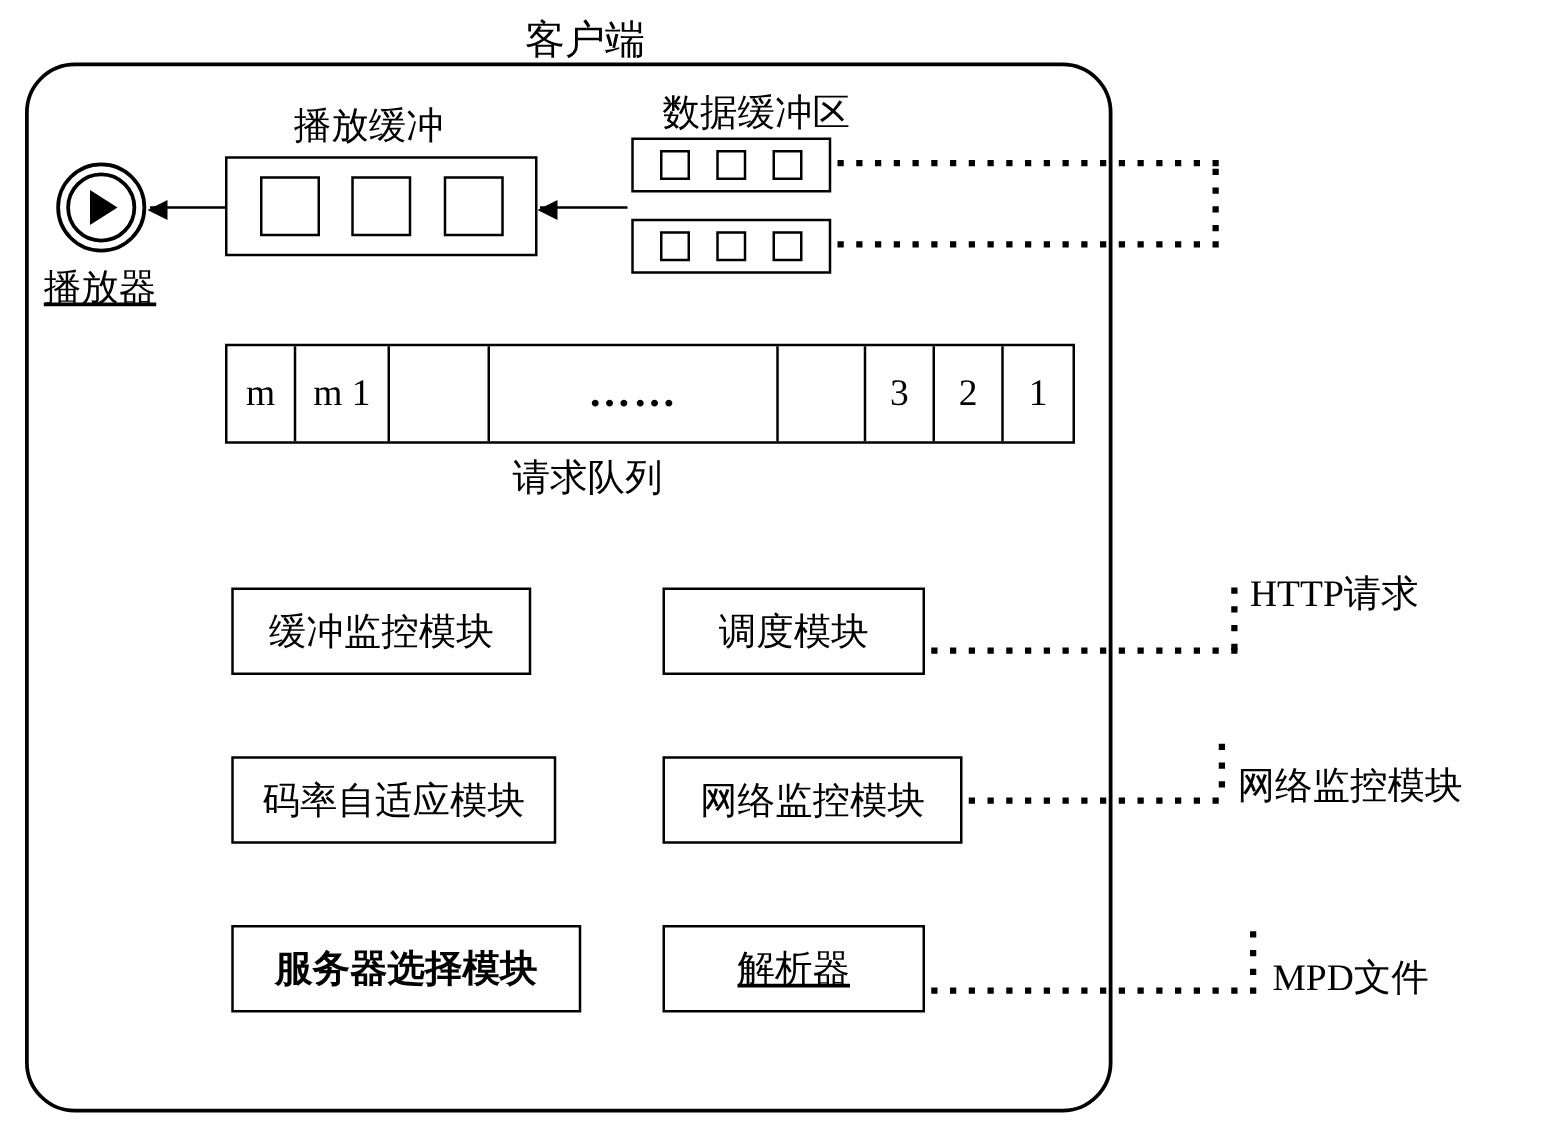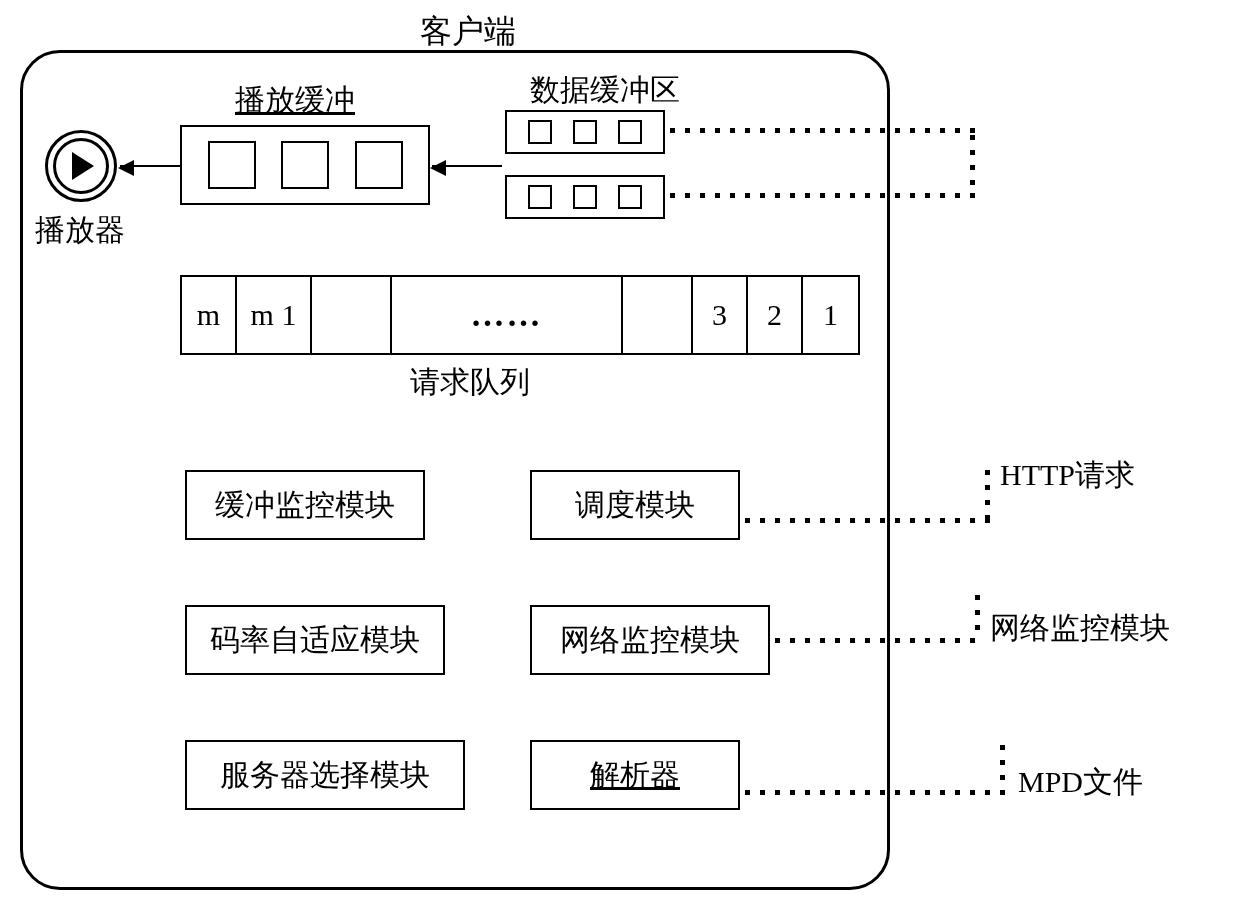--- a/index.html
+++ b/index.html
@@ -124,25 +124,25 @@
 
   <div class="abs label title" style="left:420px; top:10px;">客户端</div>
 
   <div class="abs client-box"></div>
 
   <div class="abs player-icon">
     <div class="player-inner">
       <div class="play-tri"></div>
     </div>
   </div>
-  <div class="abs label" style="left:35px; top:210px;">播放器</div>
+  <div class="abs label" style="left:35px; top:210px;text-decoration:underline;">播放器</div>
 
   <div class="arrow" style="left:120px; top:165px; width:60px;"></div>
 
-  <div class="abs label" style="left:235px; top:80px;text-decoration:underline;">播放缓冲</div>
+  <div class="abs label" style="left:235px; top:80px;">播放缓冲</div>
   <div class="abs buffer-box" style="left:180px; top:125px; width:250px; height:80px;">
     <div class="buffer-slot" style="width:48px;height:48px;"></div>
     <div class="buffer-slot" style="width:48px;height:48px;"></div>
     <div class="buffer-slot" style="width:48px;height:48px;"></div>
   </div>
 
   <div class="arrow" style="left:432px; top:165px; width:70px;"></div>
 
   <div class="abs label" style="left:530px; top:70px;text-align:center;">数据缓冲区</div>
 
@@ -272,21 +272,21 @@
       <div class="dot"></div>
       <div class="dot"></div>
   </div>
   <div class="vdots" style="left:975px; top:595px;">
     <div class="dot"></div>
       <div class="dot"></div>
       <div class="dot"></div>
   </div>
   <div class="abs label" style="left:990px; top:608px;">网络监控模块</div>
 
-  <div class="abs module" style="left:185px; top:740px; width:280px; height:70px;">服务器选择模块</div>
+  <div class="abs module" style="left:185px; top:740px; width:280px; height:70px;font-weight:bold;">服务器选择模块</div>
   <div class="abs module" style="left:530px; top:740px; width:210px; height:70px;text-decoration:underline;">解析器</div>
 
   <div class="dots" style="left:745px; top:790px;">
     <div class="dot"></div>
       <div class="dot"></div>
       <div class="dot"></div>
       <div class="dot"></div>
       <div class="dot"></div>
       <div class="dot"></div>
       <div class="dot"></div>

